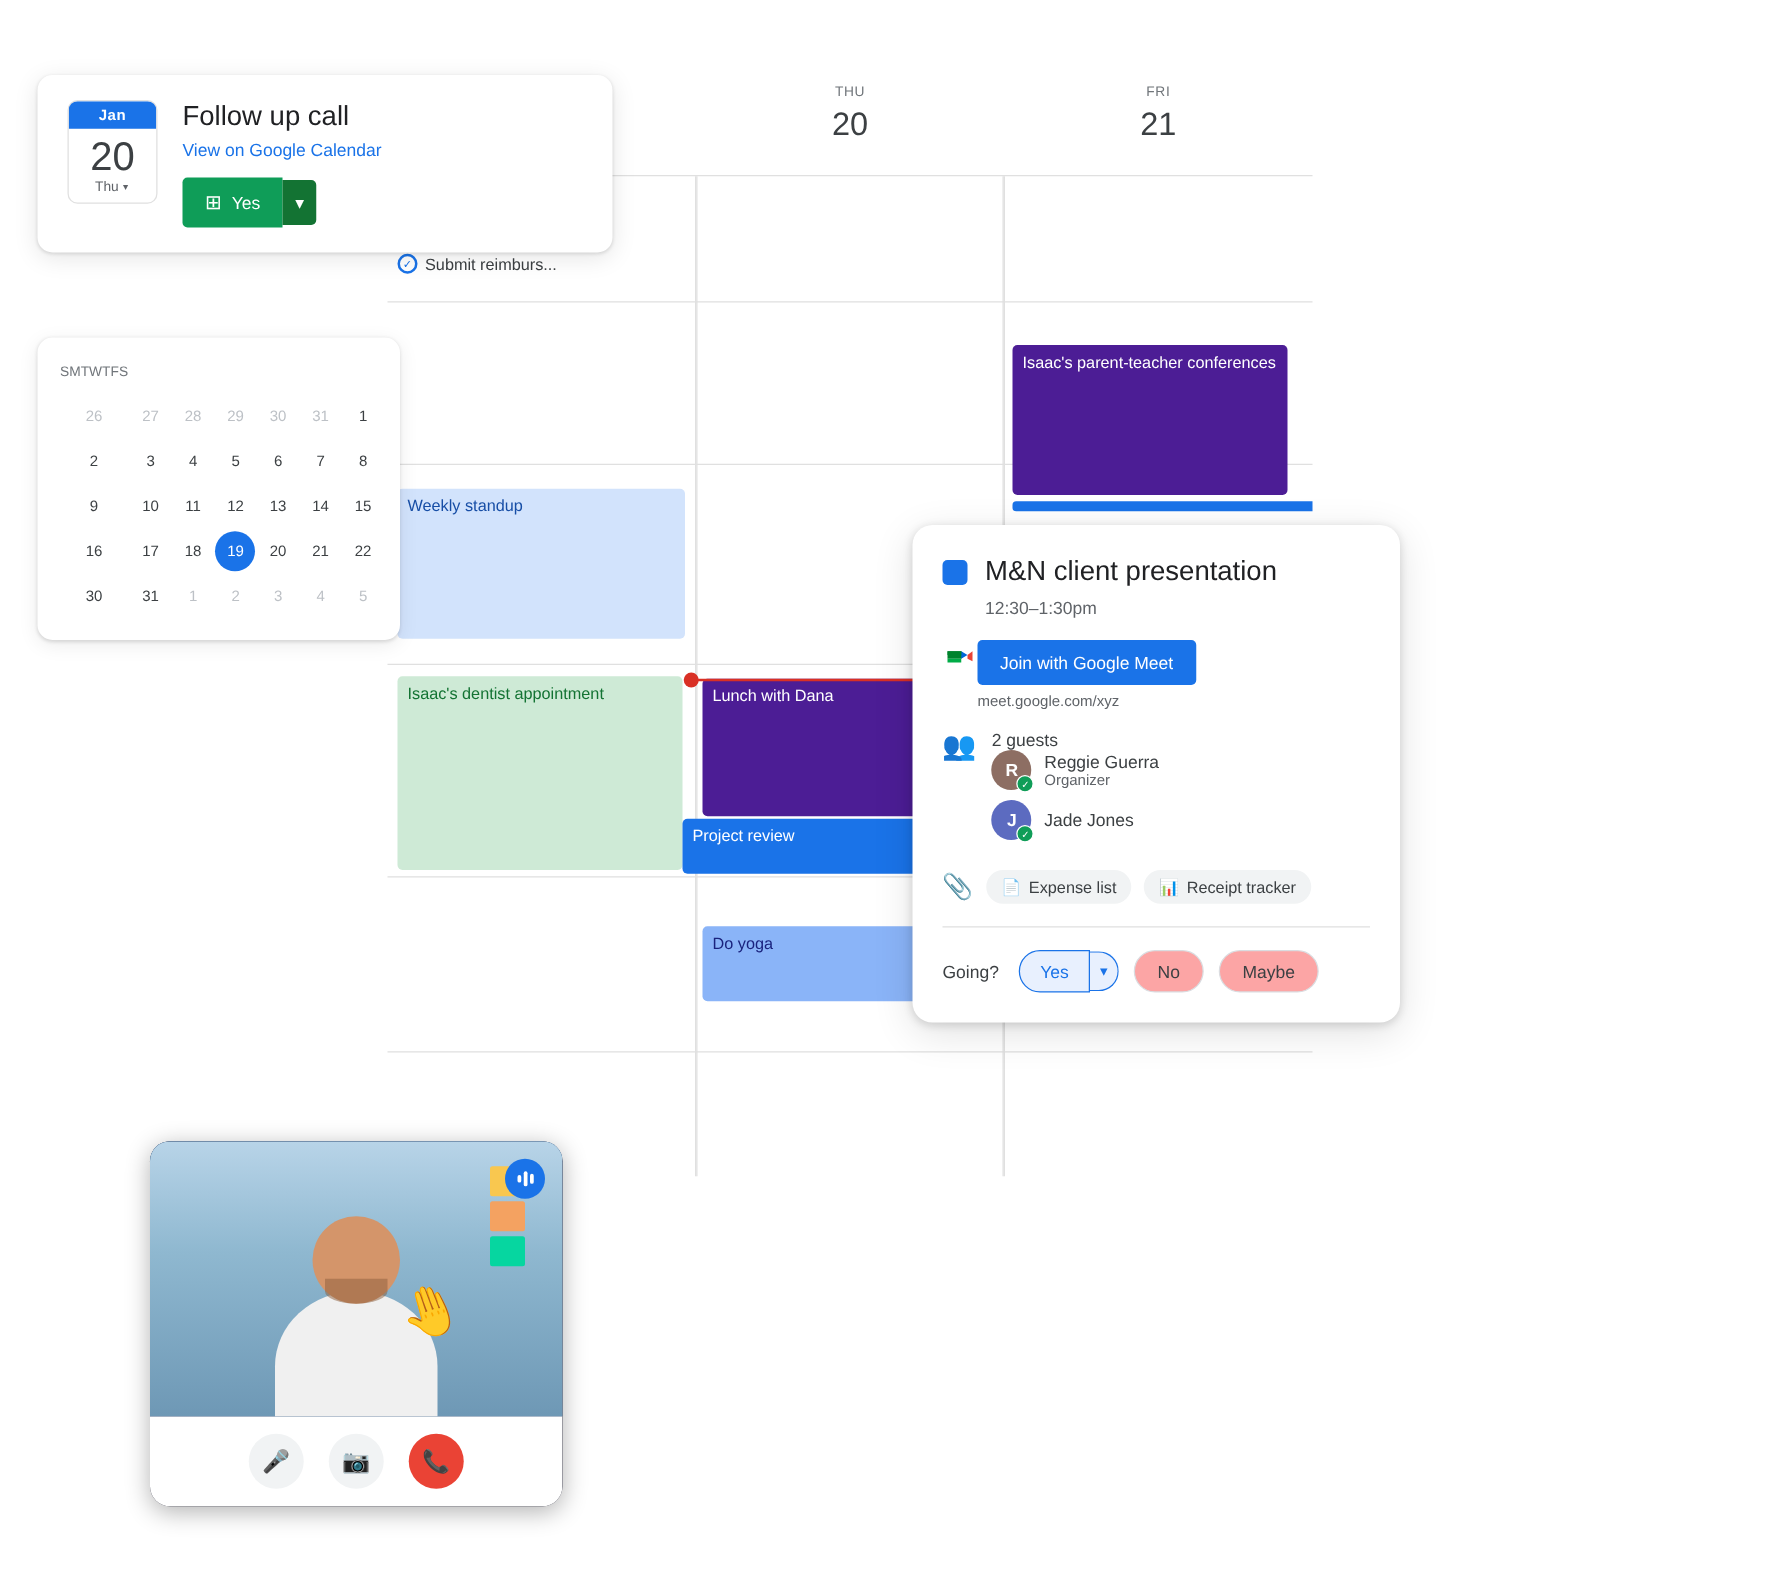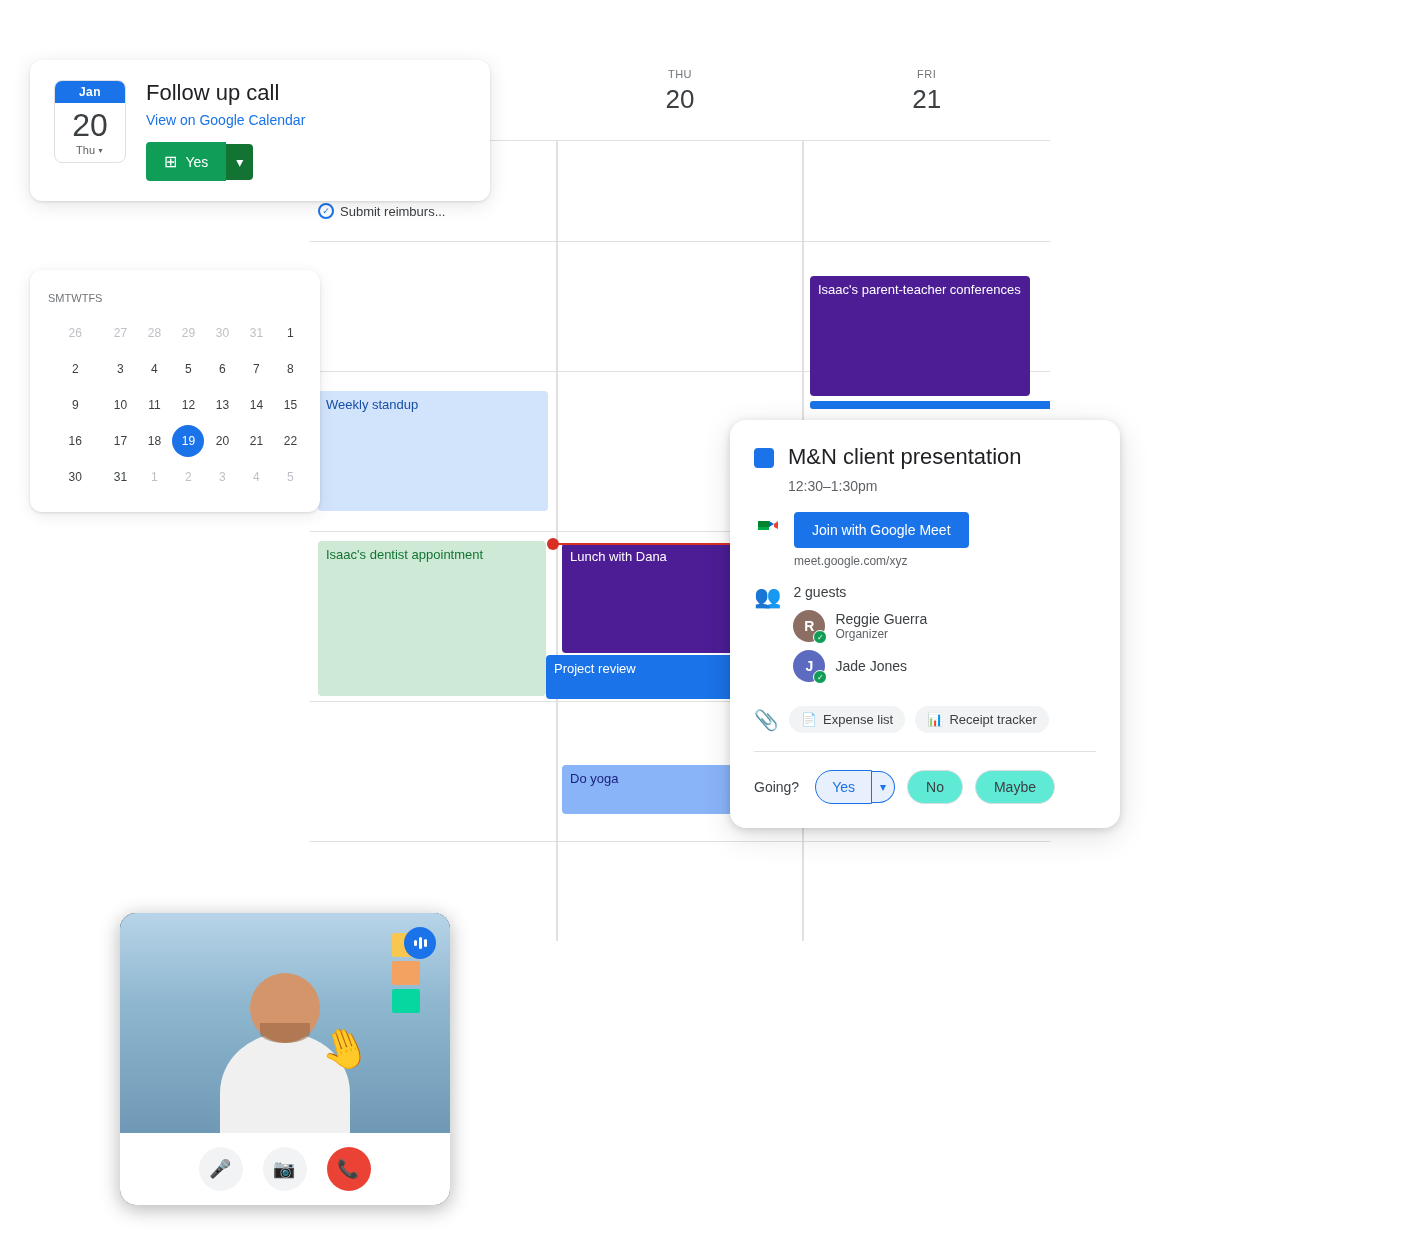--- a/index.html
+++ b/index.html
@@ -286,21 +286,20 @@
     }
     .event-card-time {
       font-size: 14px;
       color: #5f6368;
       margin-left: 34px;
       margin-bottom: 18px;
     }
     .meet-section {
       display: flex;
       align-items: flex-start;
-      gap: 12px;
       margin-bottom: 16px;
     }
     .join-btn {
       background: #1a73e8;
       color: #fff;
       border: none;
       border-radius: 4px;
       padding: 10px 18px;
       font-size: 14px;
       font-weight: 500;
@@ -320,21 +319,20 @@
     }
     .guests-icon {
       font-size: 22px;
       color: #5f6368;
       flex-shrink: 0;
     }
     .guest-list { flex: 1; }
     .guests-count {
       font-size: 14px;
       color: #3c4043;
-      margin-bottom: 10px;
     }
     .guest-item {
       display: flex;
       align-items: center;
       gap: 10px;
       margin-bottom: 8px;
     }
     .guest-avatar {
       width: 32px;
       height: 32px;
@@ -395,21 +393,21 @@
       font-size: 14px;
       color: #3c4043;
       margin-right: 4px;
     }
     .going-btn {
       border: 1px solid #dadce0;
       border-radius: 20px;
       padding: 8px 18px;
       font-size: 14px;
       cursor: pointer;
-      background: #5eead4;
+      background: #fca5a5;
       color: #3c4043;
     }
     .going-btn-group {
       display: flex;
       align-items: center;
     }
     .going-btn-main {
       background: #e8f0fe;
       color: #1a73e8;
       border: 1px solid #1a73e8;
@@ -626,21 +624,21 @@
     <div class="time-indicator" style="top:402px; left:242px; width:250px;"></div>
 
     <div class="event event-green" style="top:402px; left:252px; width:220px; height:110px;">
       <span>Lunch with Dana</span>
     </div>
 
     <div class="event event-blue" style="top:514px; left:236px; width:220px; height:44px;">
       <span>Project review</span>
     </div>
 
-    <div class="event event-purple" style="top:624px; left:252px; width:220px; height:49px;">
+    <div class="event event-purple" style="top:600px; left:252px; width:220px; height:60px;">
       <span>Do yoga</span>
     </div>
 
     <div class="cal-col" style="position:absolute; top:0; left:0; width:33.33%; height:100%; z-index:-1;"></div>
     <div class="cal-col" style="position:absolute; top:0; left:33.33%; width:33.33%; height:100%; z-index:-1;"></div>
     <div class="cal-col" style="position:absolute; top:0; left:66.66%; width:33.34%; height:100%; z-index:-1;"></div>
   </div>
 </div>
 
 <div class="followup-card">

